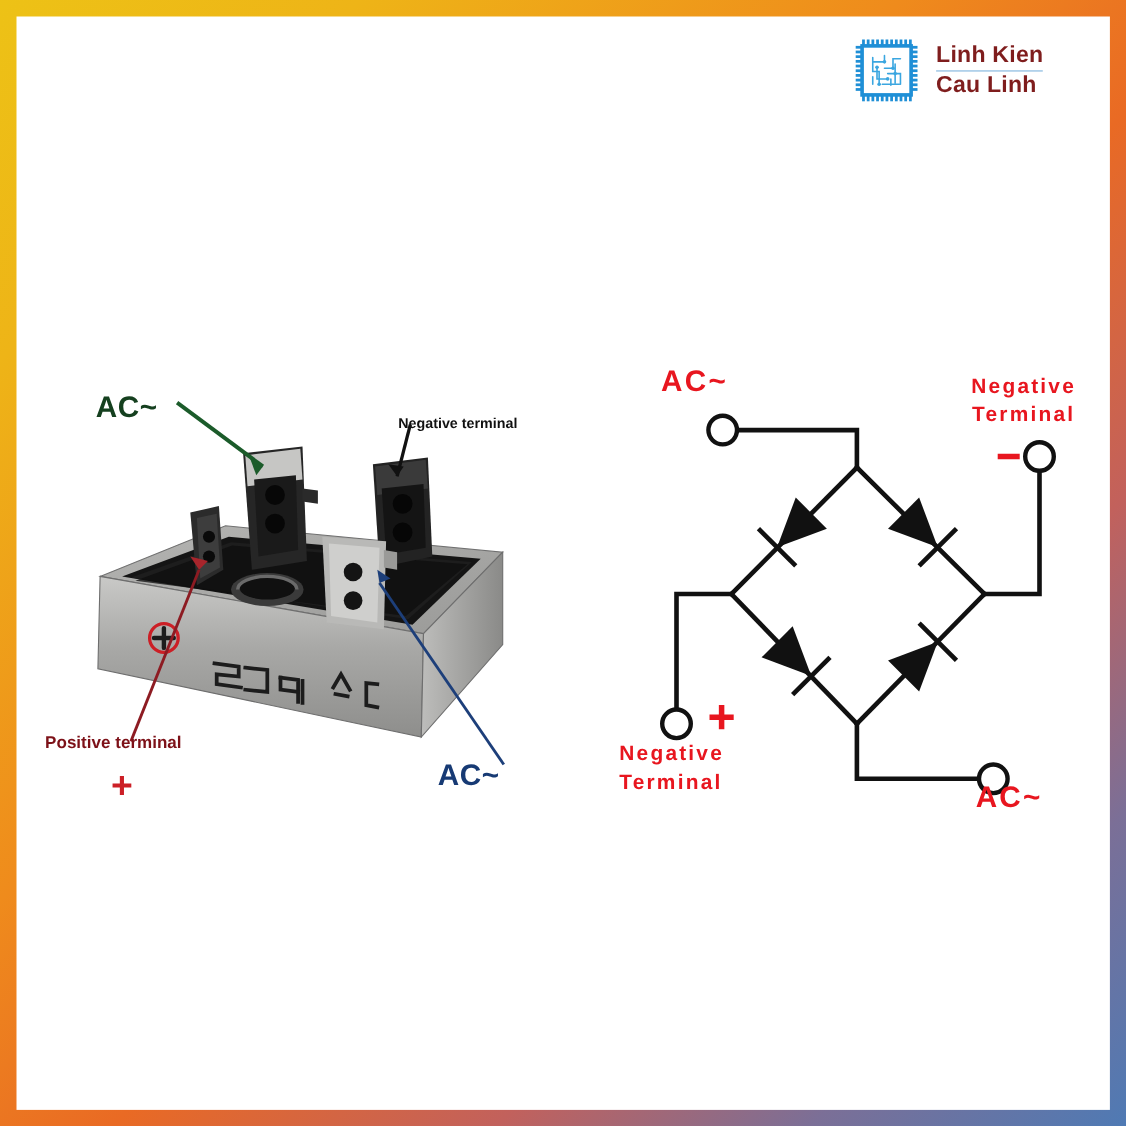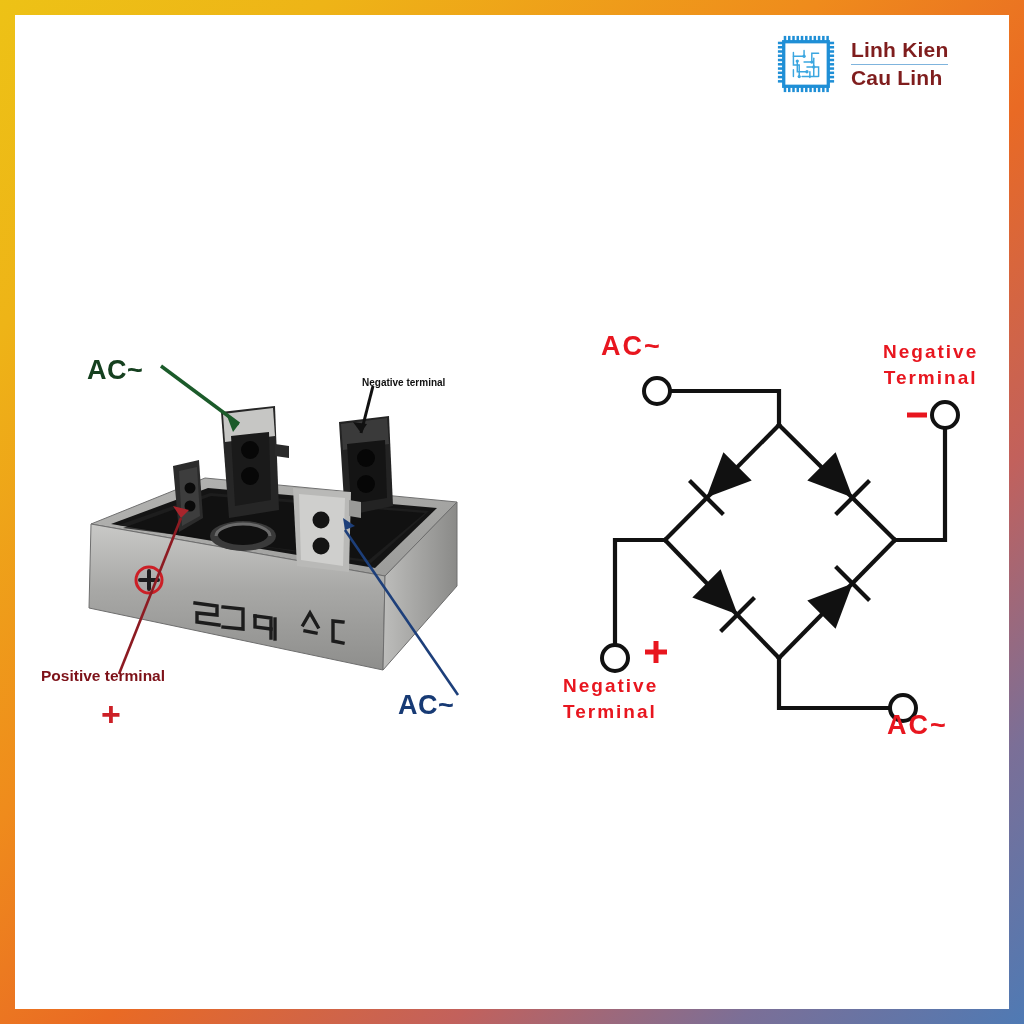--- a/index.html
+++ b/index.html
@@ -44,21 +44,21 @@
   
   .photo {
     position: absolute;
     left: 38px; top: 325px;
     width: 500px; height: 400px;
   }
   .photo svg { display:block; width: 100%; height: 100%; }
 
   .lbl { position: absolute; white-space: nowrap; font-weight: bold; }
   .lbl-ac-green { left: 72px; top: 340px; font-size: 27px; color: #15401f; letter-spacing: .5px; }
-  .lbl-neg      { left: 347px; top: 362px; font-size: 10px; color: #111111; }
+  .lbl-neg      { left: 347px; top: 362px; font-size: 13px; color: #111111; }
   .lbl-pos      { left: 26px;  top: 652px; font-size: 15.5px; color: #7d1118; }
   .lbl-pos-plus { left: 86px;  top: 685px; font-size: 34px; color: #cc1f26; line-height: .85; }
   .lbl-ac-blue  { left: 383px; top: 675px; font-size: 27px; color: #173a74; letter-spacing: .5px; }
 
   
   .schematic {
     position: absolute;
     left: 540px; top: 285px;
     width: 450px; height: 460px;
   }

